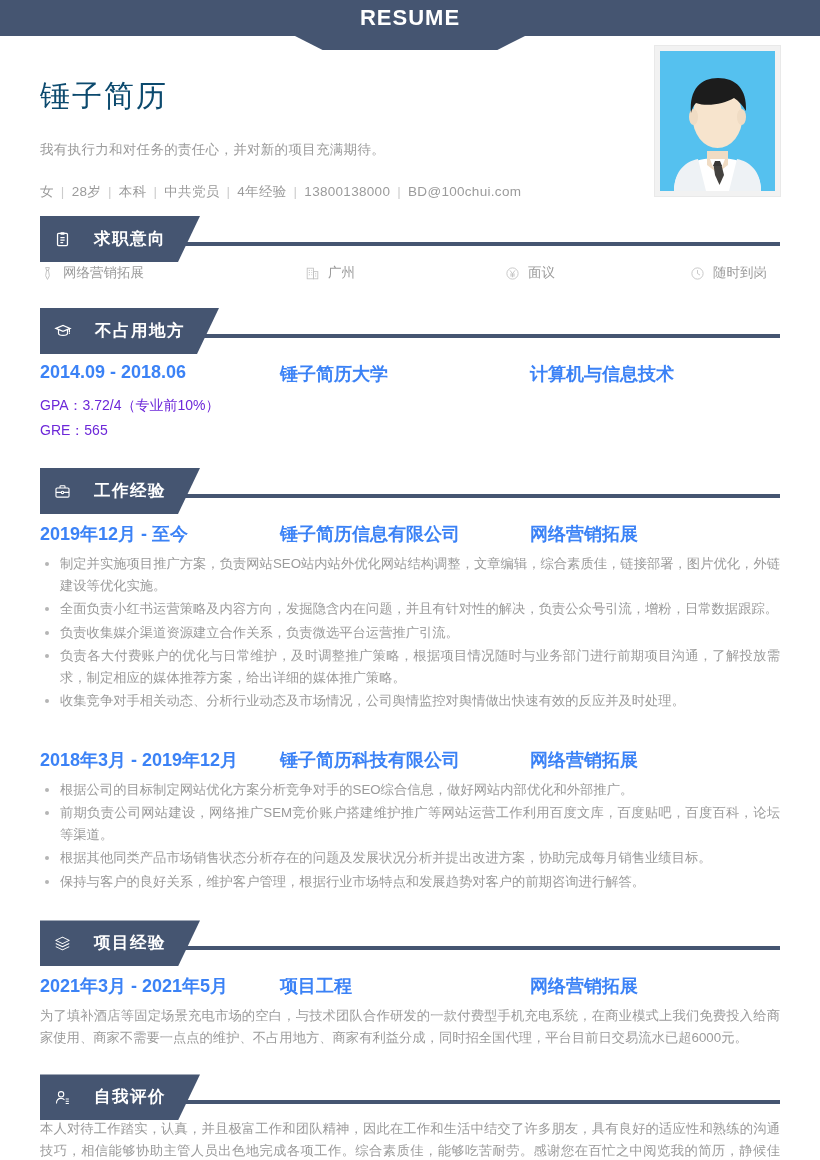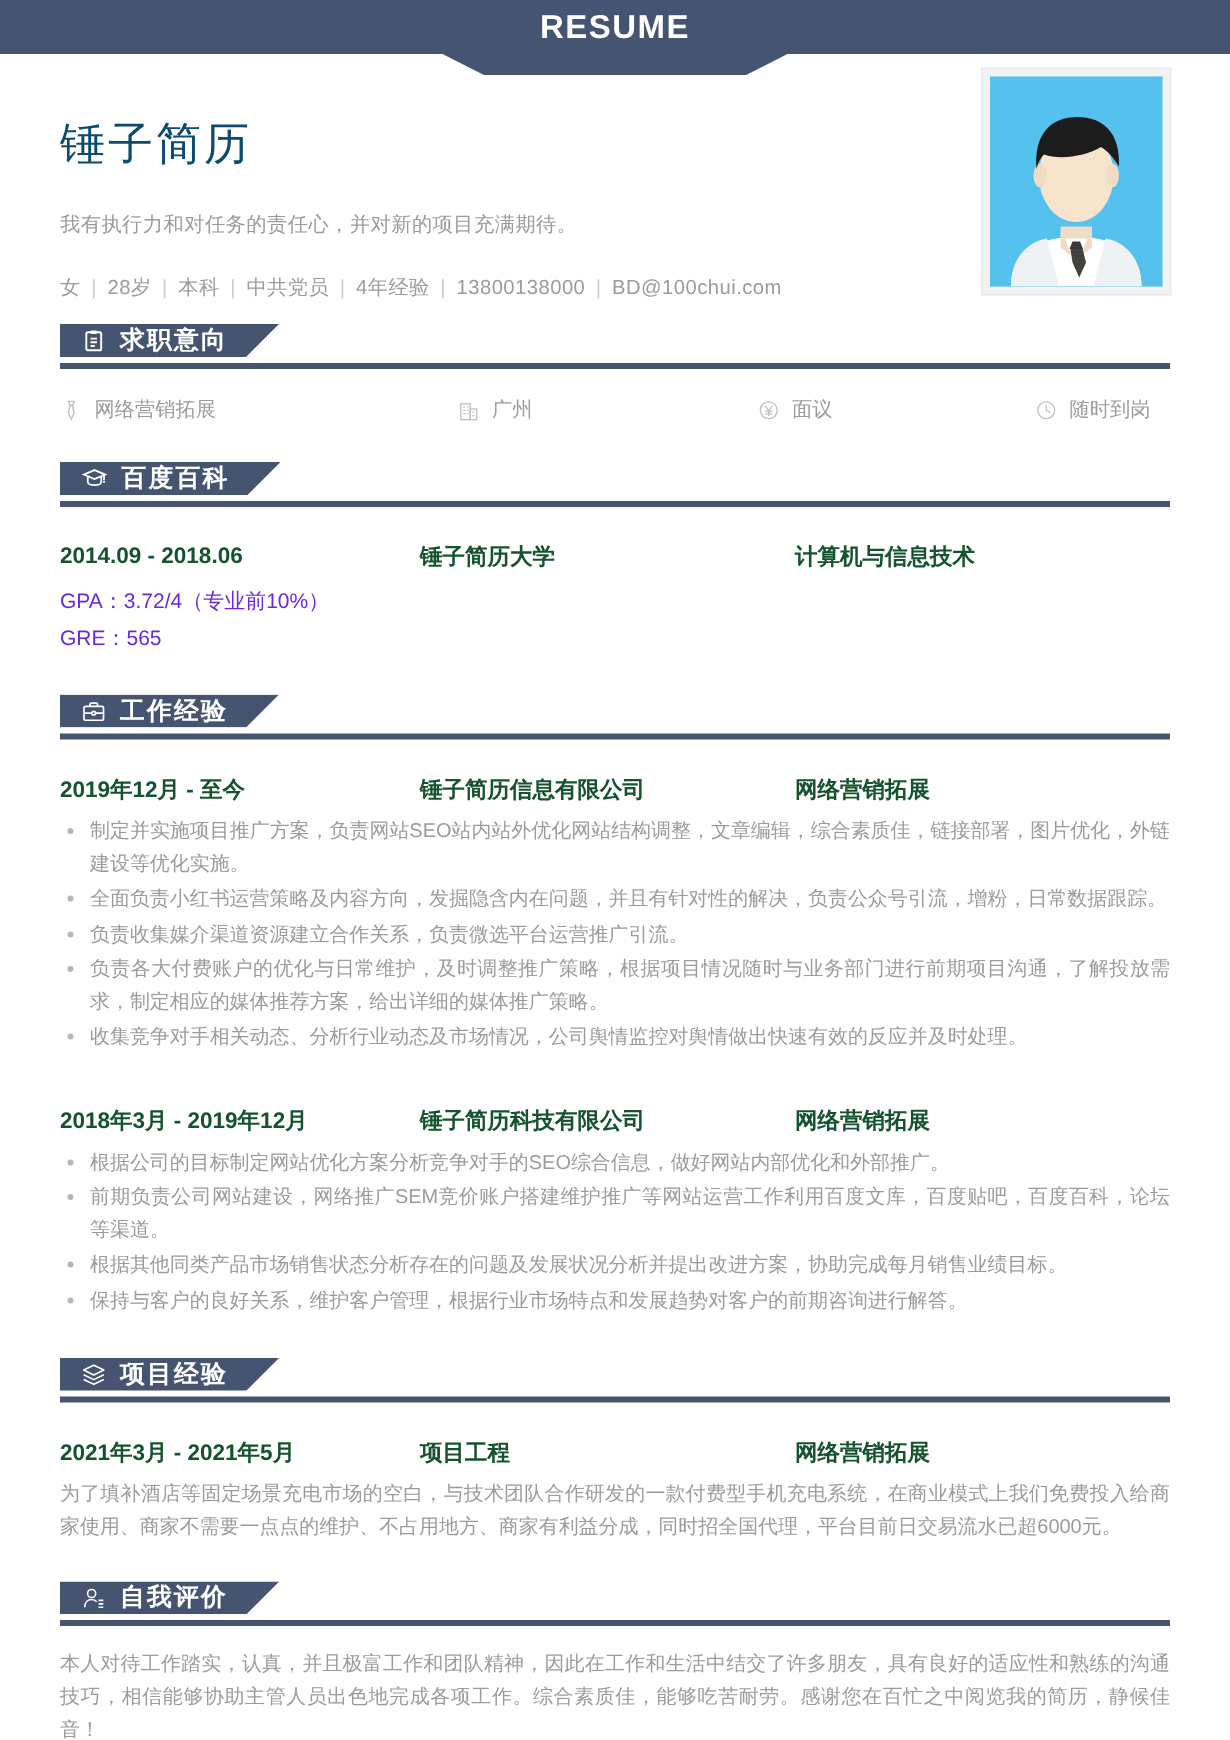--- a/index.html
+++ b/index.html
@@ -97,26 +97,26 @@
   .section { padding: 0 40px; }
 
   .sec-head {
     position: relative;
     height: 30px;
     margin-bottom: 14px;
   }
   .sec-tag {
     position: absolute;
     left: 0; top: 0;
-    height: 22px;
+    height: 46px;
     background: #455571;
     padding: 0 34px 0 14px;
     display: flex;
     align-items: center;
-    gap: 9px;
+    gap: 23px;
     clip-path: polygon(0 0, 100% 0, calc(100% - 22px) 100%, 0 100%);
     z-index: 2;
   }
   .sec-tag-label {
     color: #ffffff;
     font-size: 16.5px;
     font-weight: bold;
     letter-spacing: 1.5px;
     white-space: nowrap;
   }
@@ -138,30 +138,30 @@
     padding-bottom: 8px;
   }
   .intent-cell {
     display: flex;
     align-items: center;
     gap: 8px;
     font-size: 13.5px;
     color: #9b9b9b;
   }
   .intent-cell:nth-child(1) { width: 265px; }
-  .intent-cell:nth-child(2) { width: 200px; align-items: flex-end; }
+  .intent-cell:nth-child(2) { width: 200px; }
   .intent-cell:nth-child(3) { width: 185px; align-items: center; }
   .intent-icon { opacity: 0.62; display: flex; align-items: center; }
 
   
   .entry-head {
     display: flex;
-    color: #14532d;
+    color: #3b82f6;
     font-weight: bold;
-    font-size: 15px;
+    font-size: 18px;
     margin-top: 24px;
     margin-bottom: 7px;
   }
   .entry-head .c1 { width: 240px; }
   .entry-head .c2 { width: 250px; }
   .entry-head .c3 { flex: 1; }
 
   .sub-line {
     font-size: 14px;
     color: #6d28d9;
@@ -314,21 +314,21 @@
     <div class="sec-rule"></div>
     <div class="sec-tag">
       <span class="sec-icon">
         <svg width="18" height="18" viewBox="0 0 24 24" fill="none" stroke="#ffffff" stroke-width="1.6">
           <path d="M2.5 8.5 L12 4.5 L21.5 8.5 L12 12.5 Z"></path>
           <path d="M6 10.5 V15 C6 16.6, 8.7 17.8, 12 17.8 C15.3 17.8, 18 16.6, 18 15 V10.5"></path>
           <line x1="20.5" y1="9" x2="20.5" y2="13.5"></line>
           <circle cx="20.5" cy="15" r="0.9" fill="#ffffff" stroke="none"></circle>
         </svg>
       </span>
-      <span class="sec-tag-label">百度百科</span>
+      <span class="sec-tag-label">不占用地方</span>
     </div>
   </div>
 
   <div>
     <div class="entry-head">
       <div class="c1">2014.09 - 2018.06</div>
       <div class="c2">锤子简历大学</div>
       <div class="c3">计算机与信息技术</div>
     </div>
     <div class="sub-line">GPA：3.72/4（专业前10%）</div>

